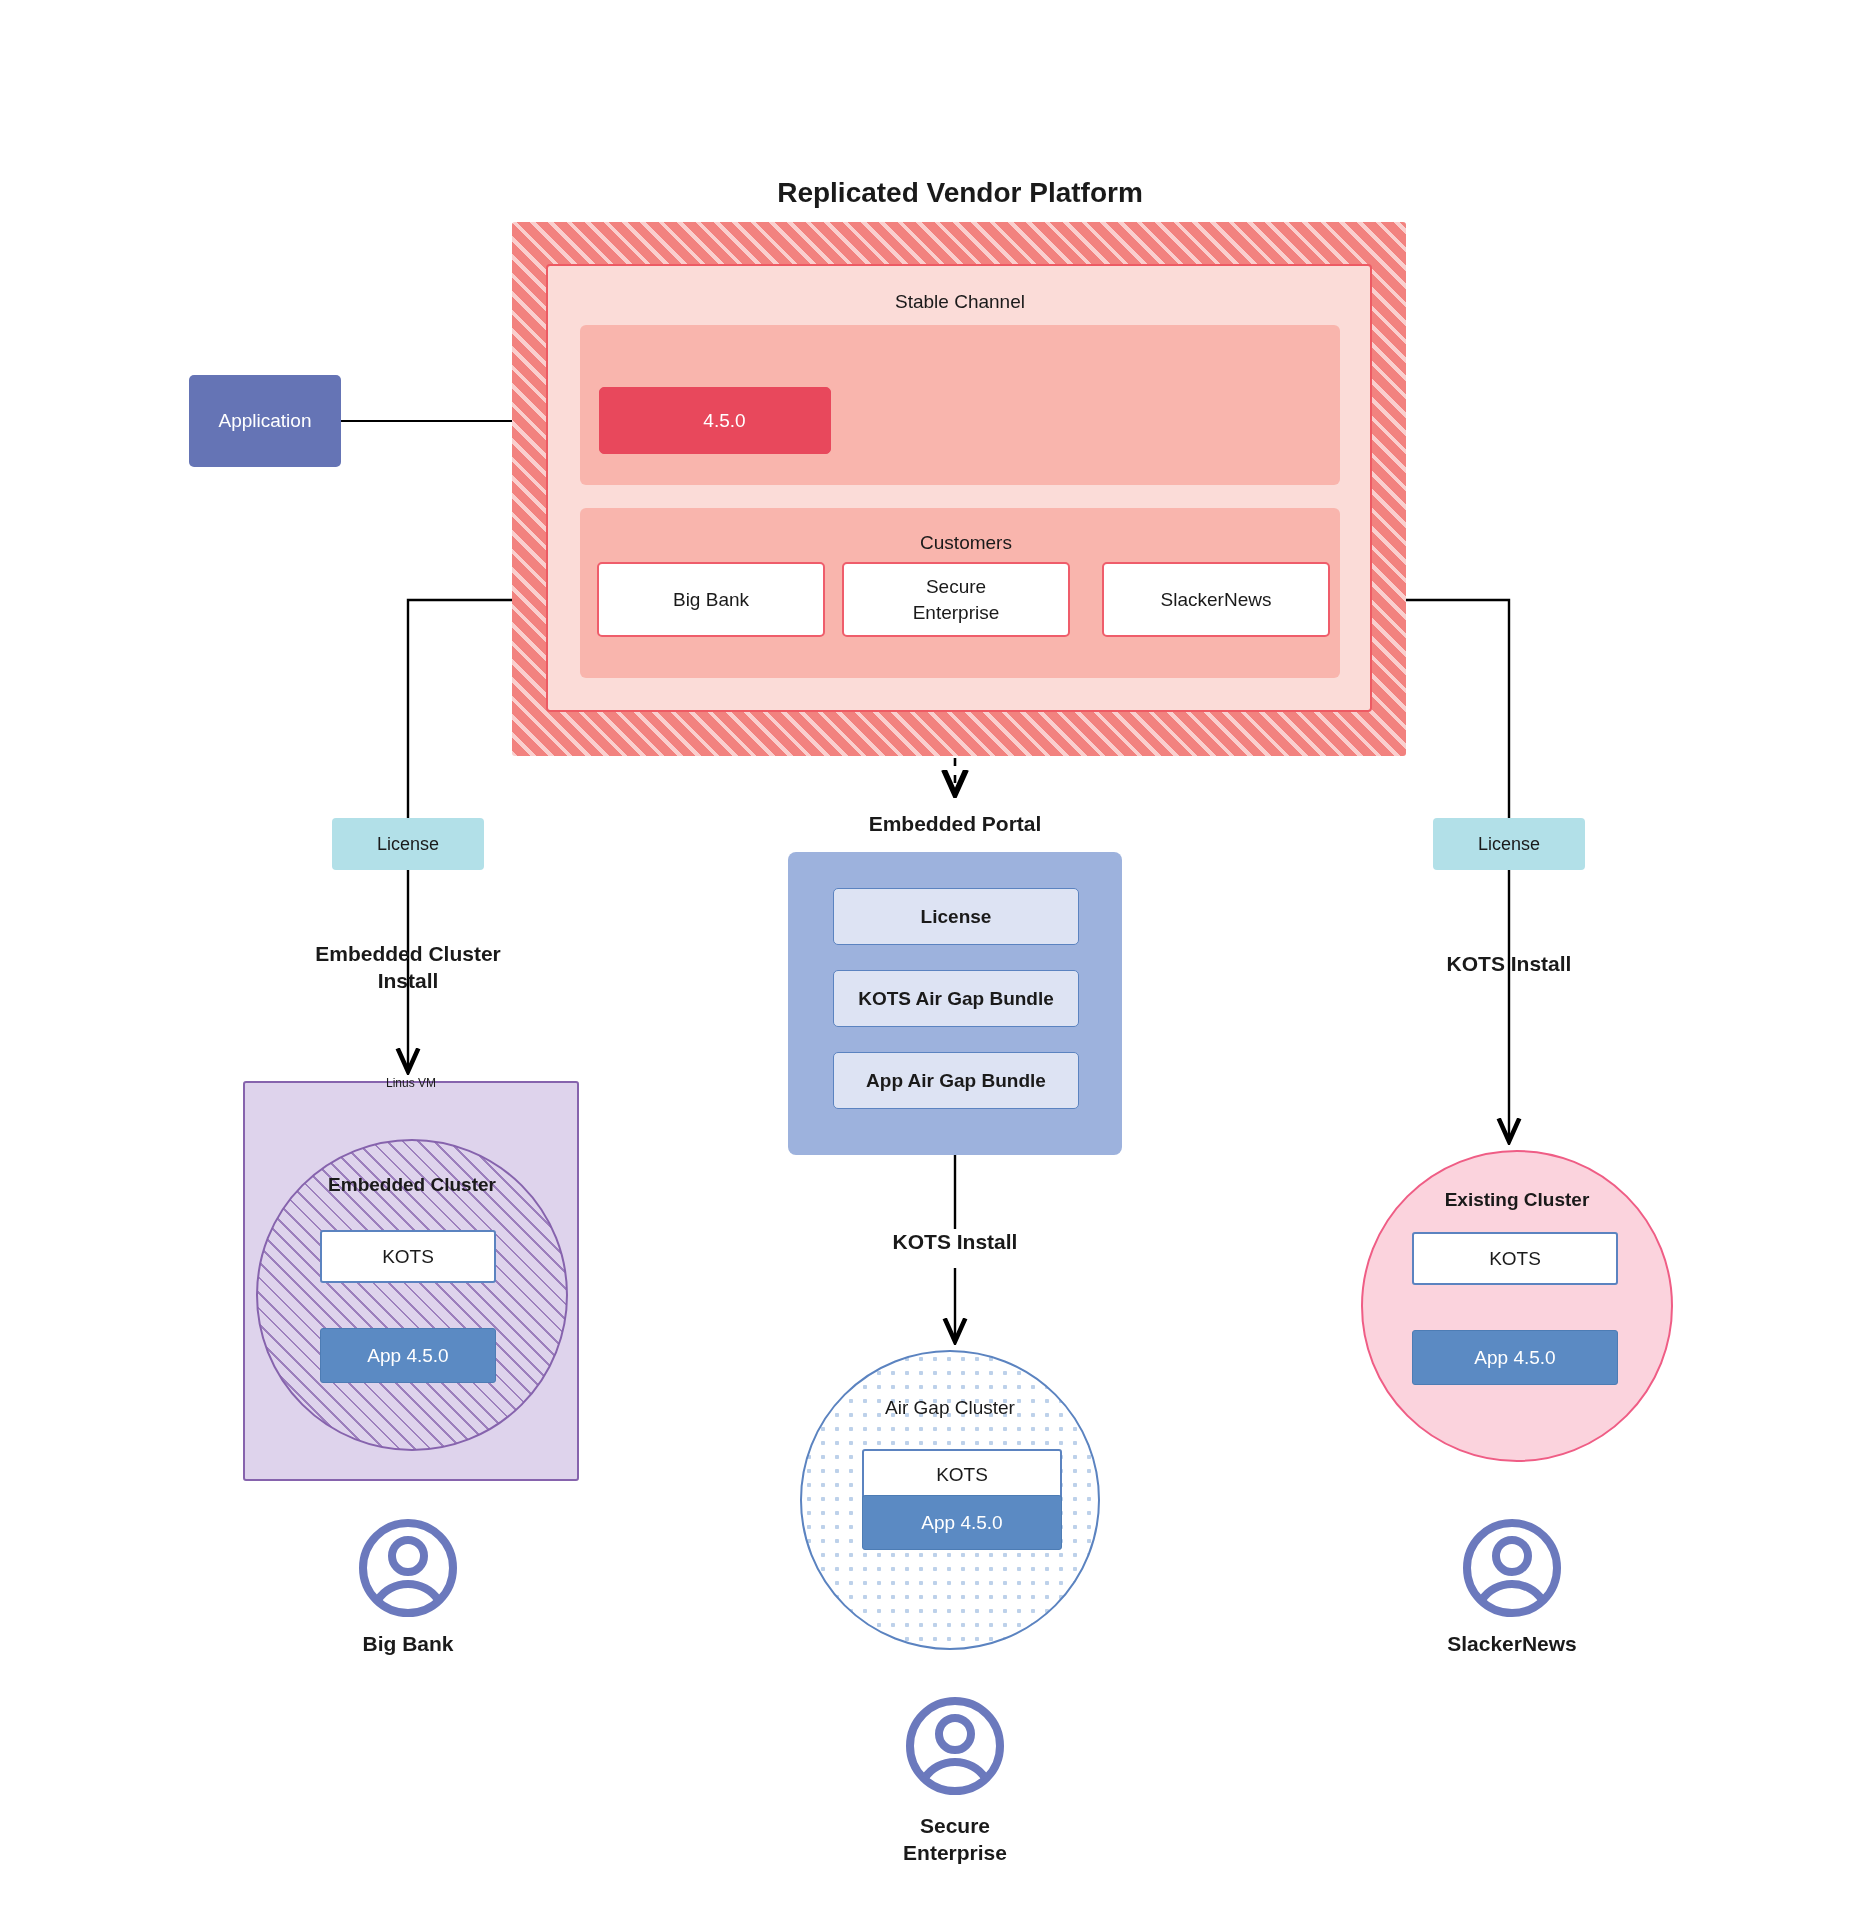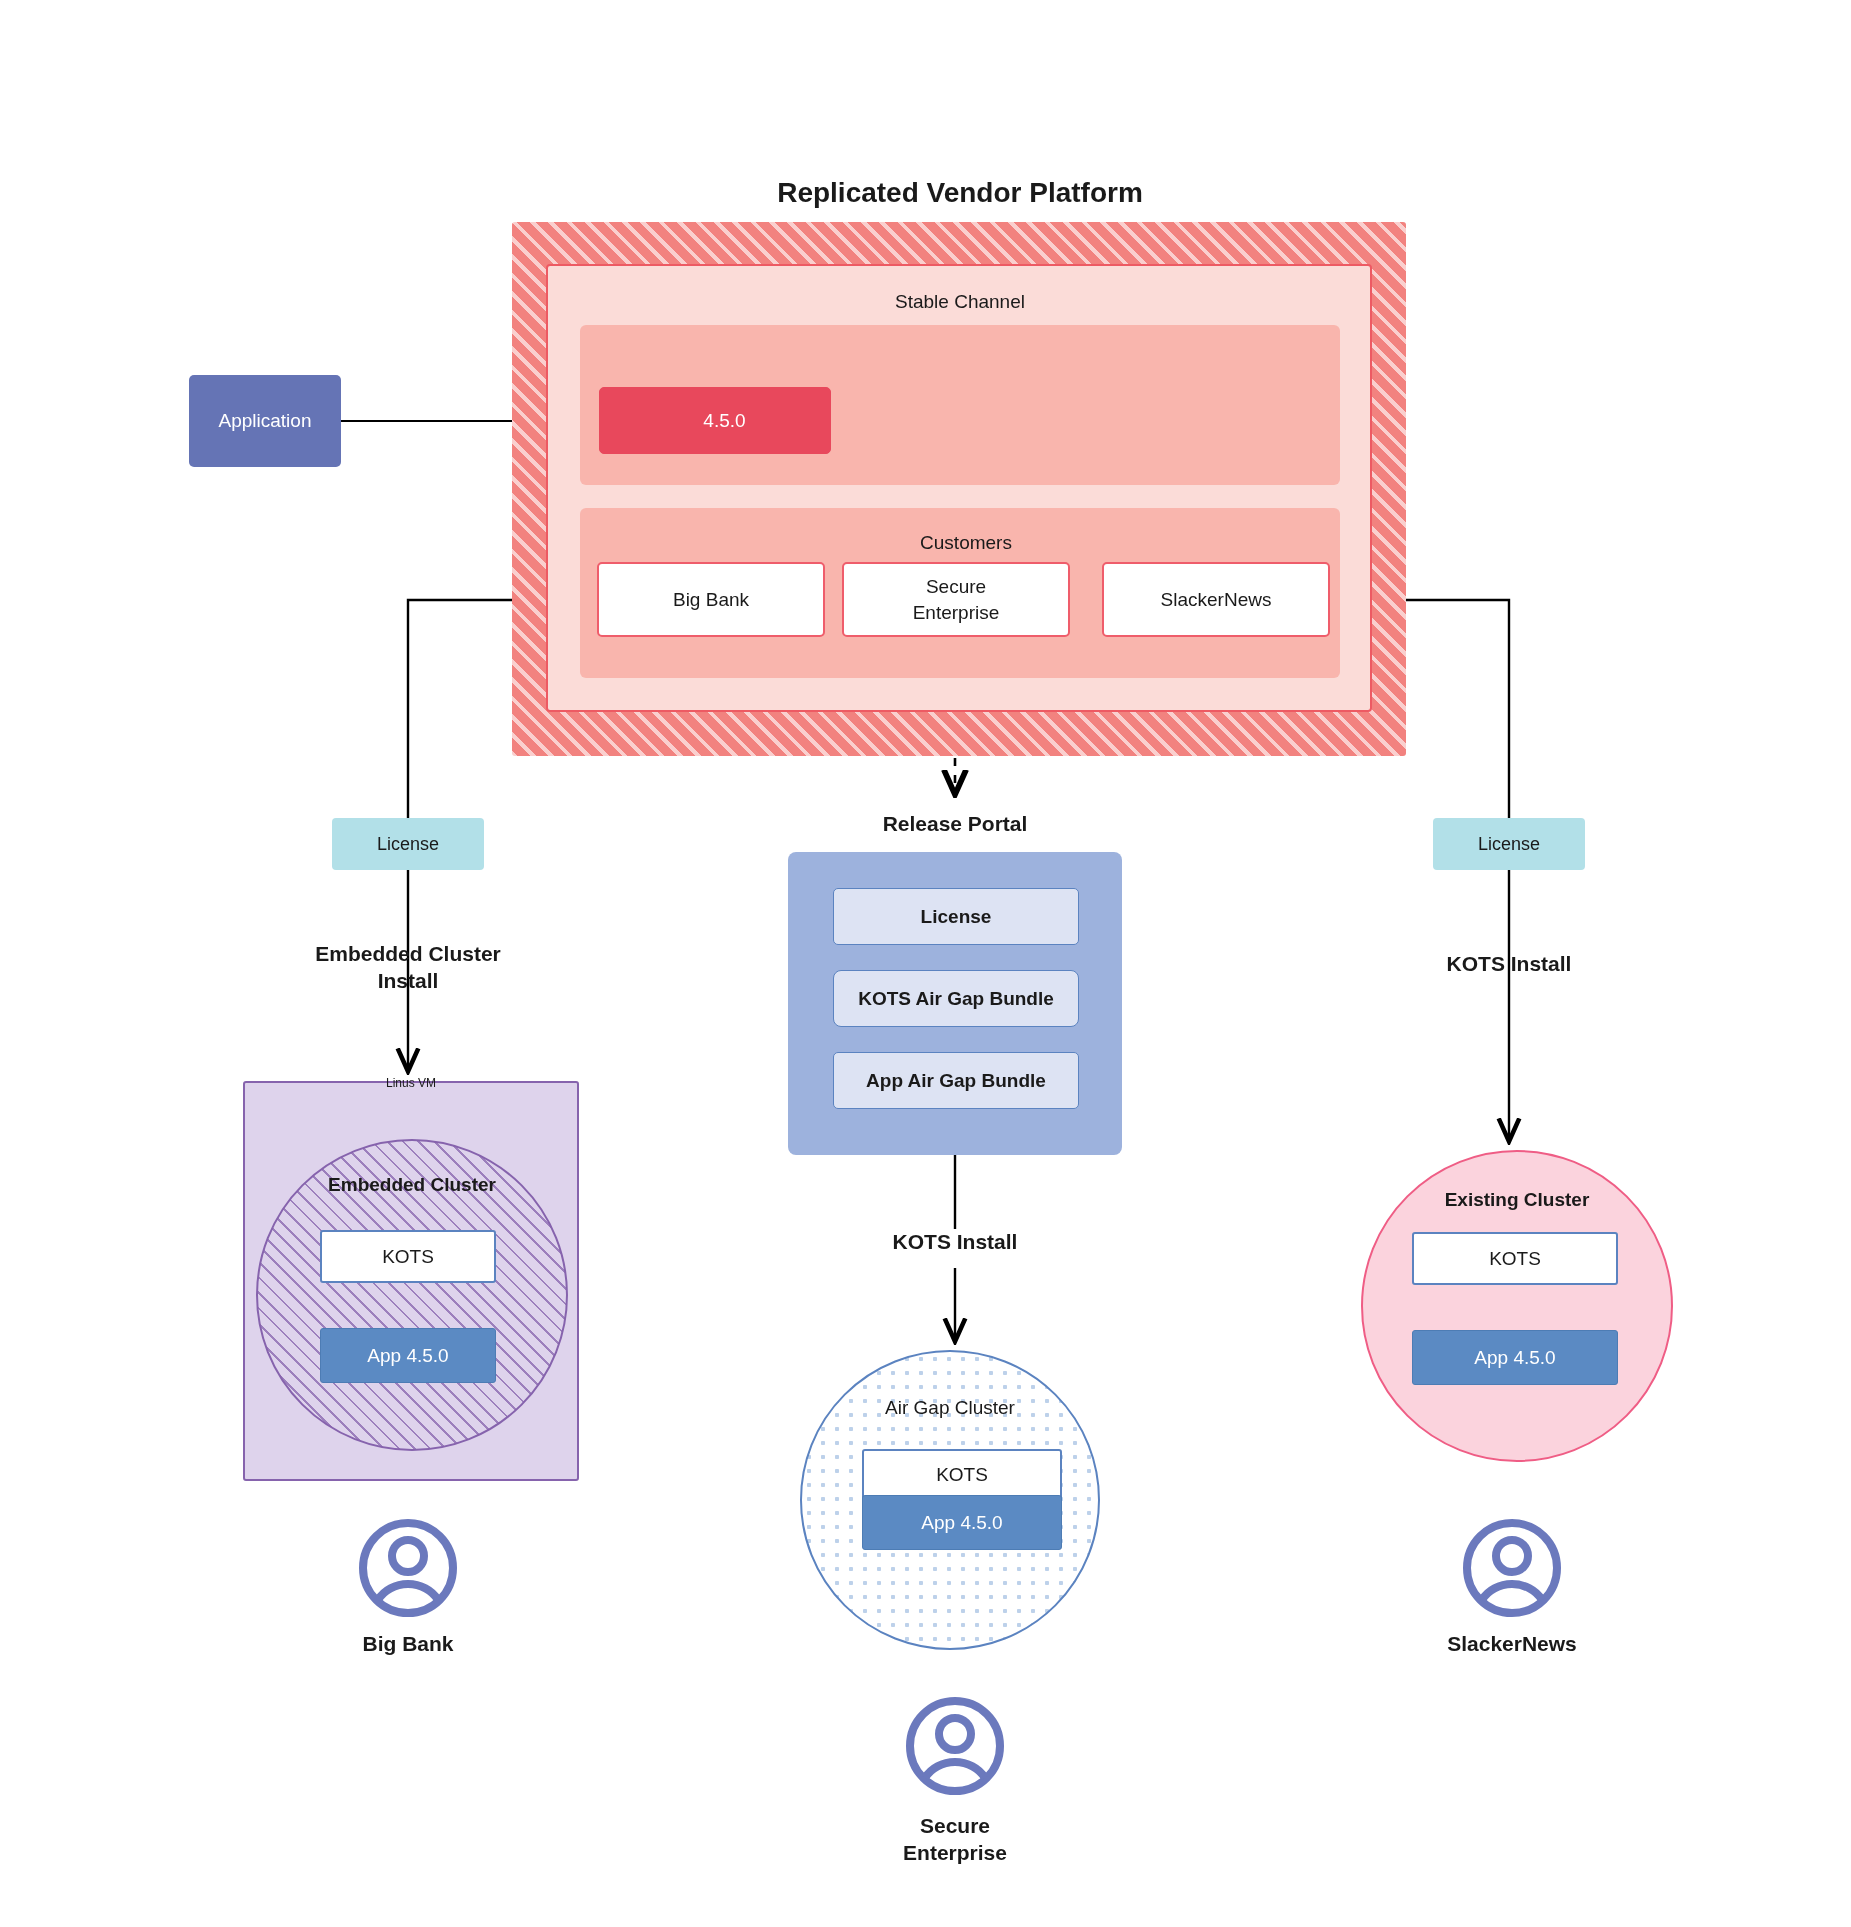--- a/index.html
+++ b/index.html
@@ -132,21 +132,21 @@
     background: #dde3f3;
     border: 1px solid #5b83c0;
     border-radius: 5px;
     font-size: 19px;
     font-weight: bold;
     color: #1a1a1a;
     left: 833px; width: 246px; height: 57px;
     box-sizing: border-box;
   }
   .portal-item-1 { top: 888px; }
-  .portal-item-2 { top: 970px; border-radius: 8px; }
+  .portal-item-2 { top: 970px; }
   .portal-item-3 { top: 1052px; }
 
   
   .vm-box {
     position: absolute;
     left: 243px; top: 1081px;
     width: 336px; height: 400px;
     background: #ded3ec;
     border: 2px solid #8663ad;
     border-radius: 3px;
@@ -285,21 +285,21 @@
   </div>
 
   <div class="license-pill" style="left:332px; top:818px;">License</div>
   <div class="license-pill" style="left:1433px; top:818px;">License</div>
 
   <div class="lbl title-bold" style="left:258px; top:940px; width:300px; font-size:21px;">Embedded Cluster
 Install</div>
   <div class="lbl title-bold" style="left:805px; top:1228px; width:300px; font-size:21px;">KOTS Install</div>
   <div class="lbl title-bold" style="left:1359px; top:950px; width:300px; font-size:21px;">KOTS Install</div>
 
-  <div class="lbl title-bold" style="left:805px; top:810px; width:300px; font-size:21px;">Release  Portal</div>
+  <div class="lbl title-bold" style="left:805px; top:810px; width:300px; font-size:21px;">Embedded  Portal</div>
   <div class="portal-box"></div>
   <div class="portal-item portal-item-1">License</div>
   <div class="portal-item portal-item-2">KOTS Air Gap Bundle</div>
   <div class="portal-item portal-item-3">App Air Gap Bundle</div>
 
   <div class="vm-box"></div>
   <div class="lbl" style="left:243px; top:1076px; width:336px; font-size:12px;">Linus VM</div>
   <div class="embedded-circle"></div>
   <div class="lbl title-bold" style="left:256px; top:1173px; width:312px; font-size:19px;">Embedded Cluster</div>
   <div class="kots-chip" style="left:320px; top:1230px; width:176px; height:53px;">KOTS</div>

